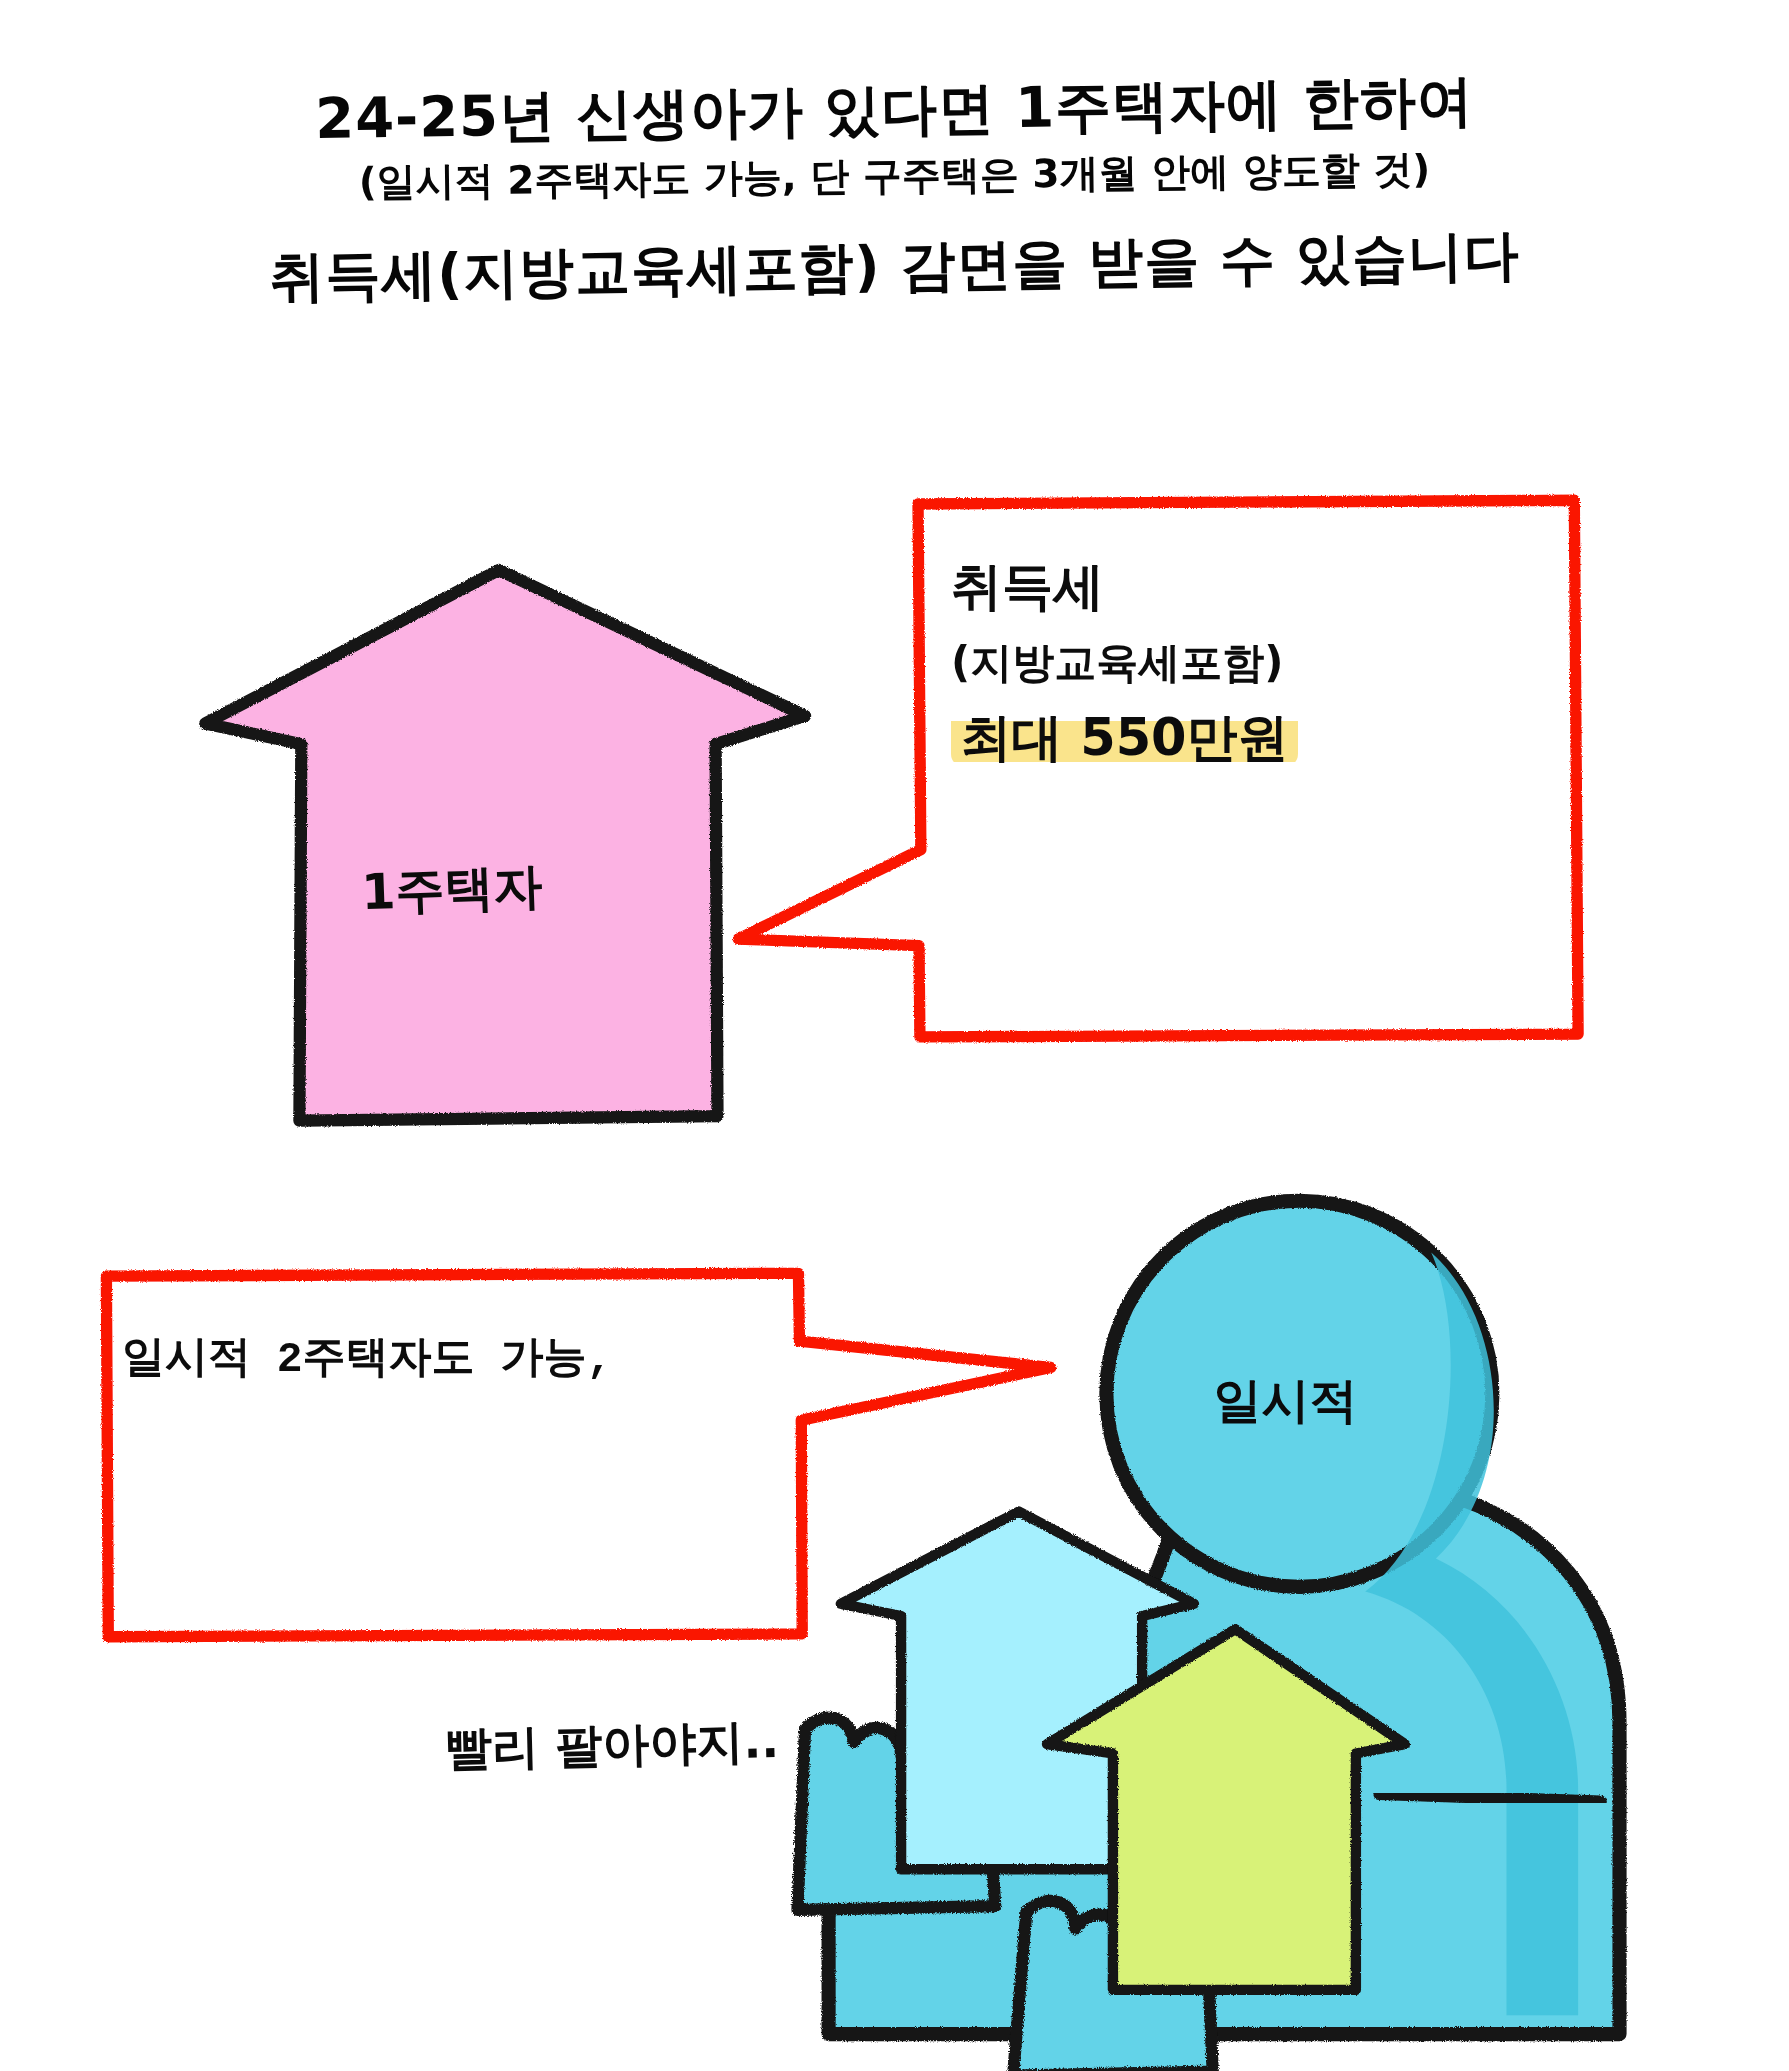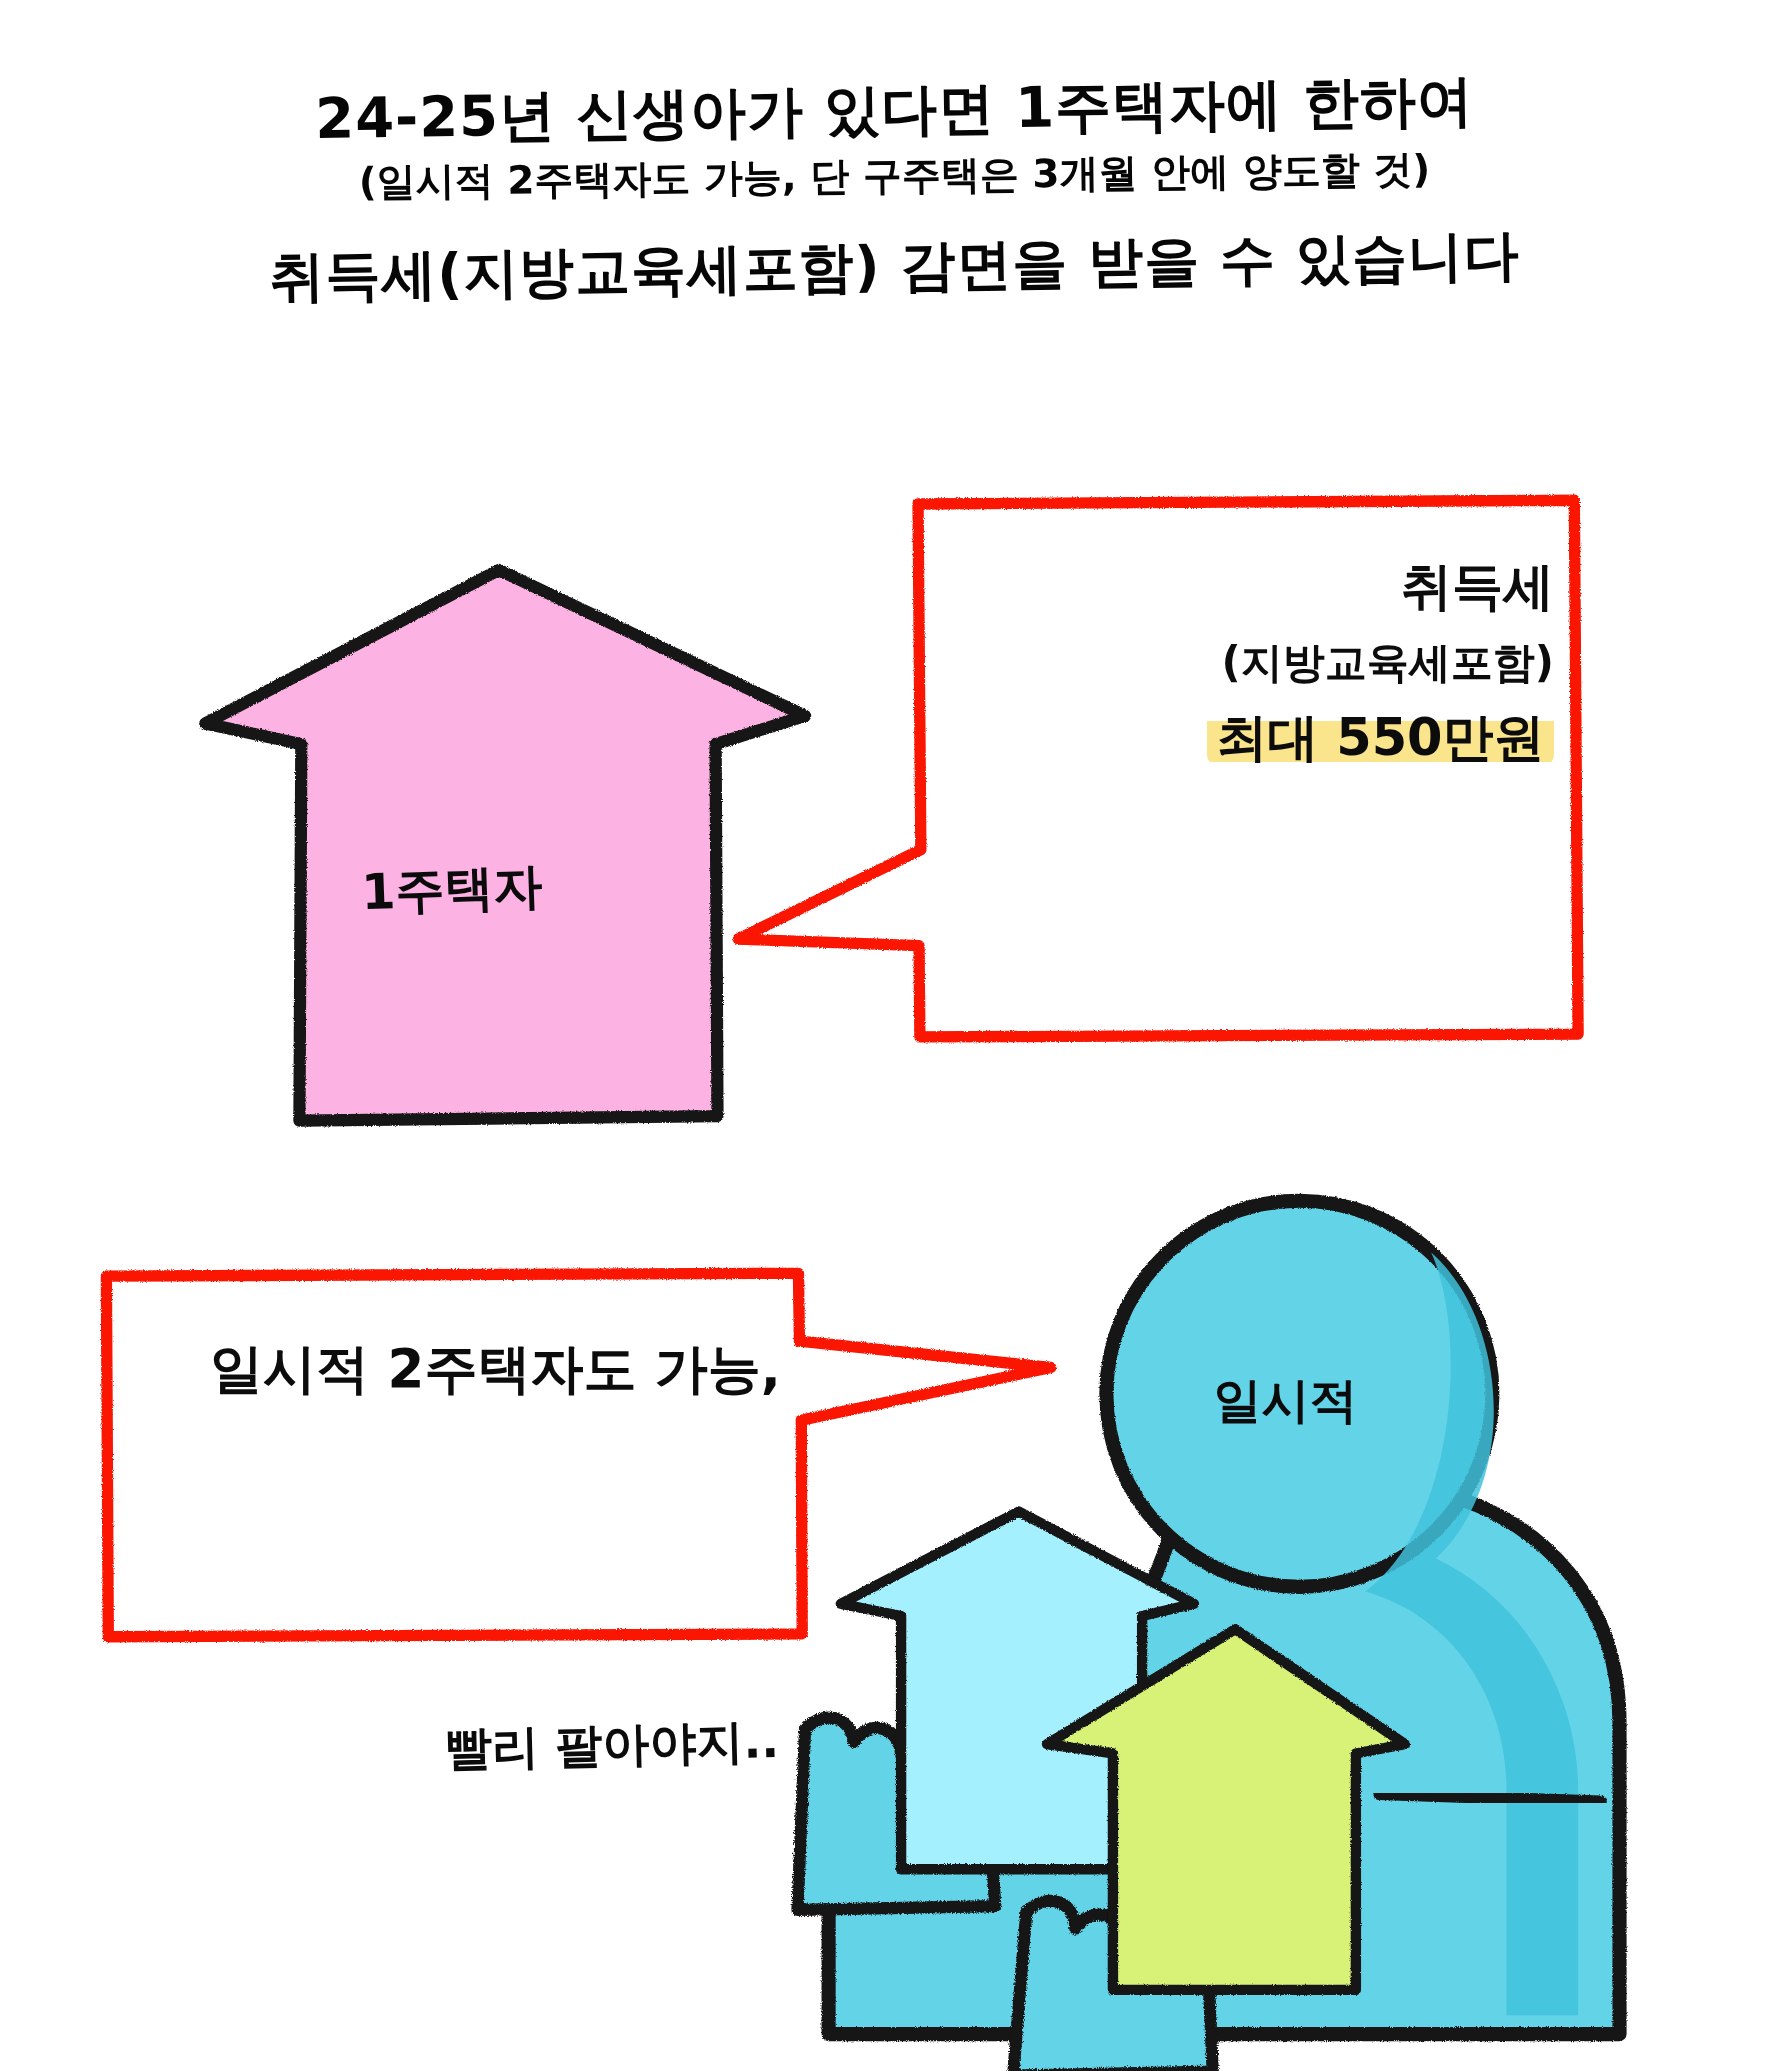--- a/index.html
+++ b/index.html
@@ -68,21 +68,21 @@
     line-height: 1.05;
     margin-top: 40px;
     transform: rotate(-1deg);
   }
 
   
   .bubble-text {
     position: absolute;
     color: #0c0c0c;
     font-weight: 600;
-    text-align: right;
+    text-align: left;
     pointer-events: none;
     white-space: nowrap;
   }
 
   #bubble1-text {
     left: 951px;
     top: 546px;
     width: 603px;
     font-size: 51px;
     line-height: 1.62;
@@ -94,22 +94,23 @@
         #fae48c 22%, #fae48c 92%, rgba(0,0,0,0) 92%);
     padding: 0 9.4px;
     border-radius: 13px;
   }
   #bubble1-text .ln-sub { font-size: 42px; }
 
   #bubble2-text {
     left: 122px;
     top: 1323px;
     width: 659px;
-    font-size: 53px;
+    font-size: 43px;
     line-height: 1.72;
+    font-family: Liberation Mono, monospace;
   }
   #bubble2-text .ln { display: block; }
 
   
   .shape-label {
     position: absolute;
     color: #0b0b0b;
     font-weight: 600;
     text-align: center;
     pointer-events: none;

